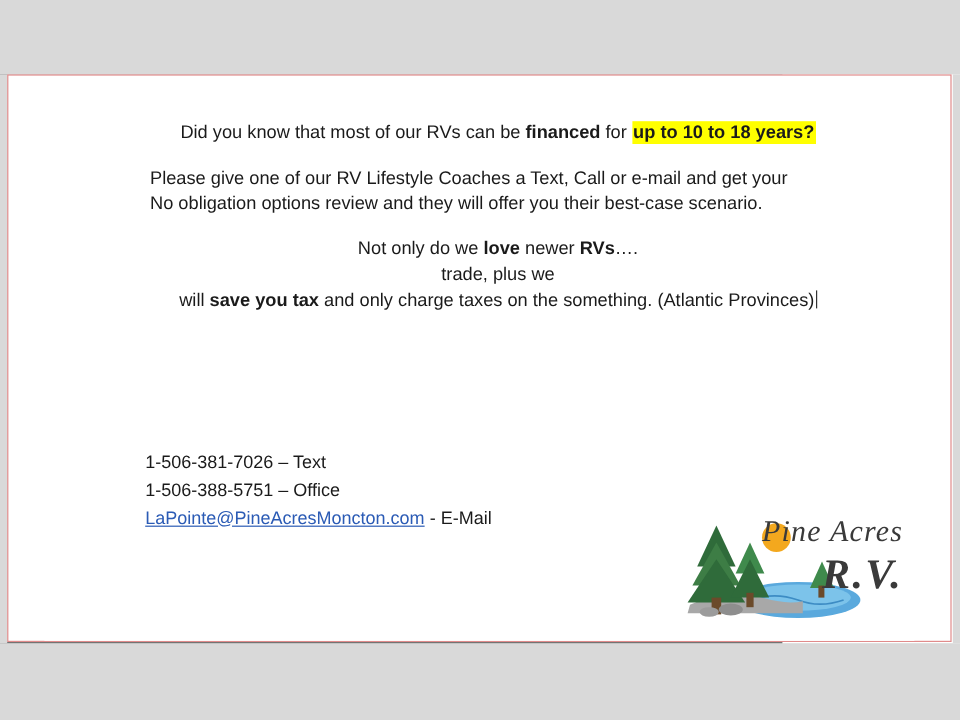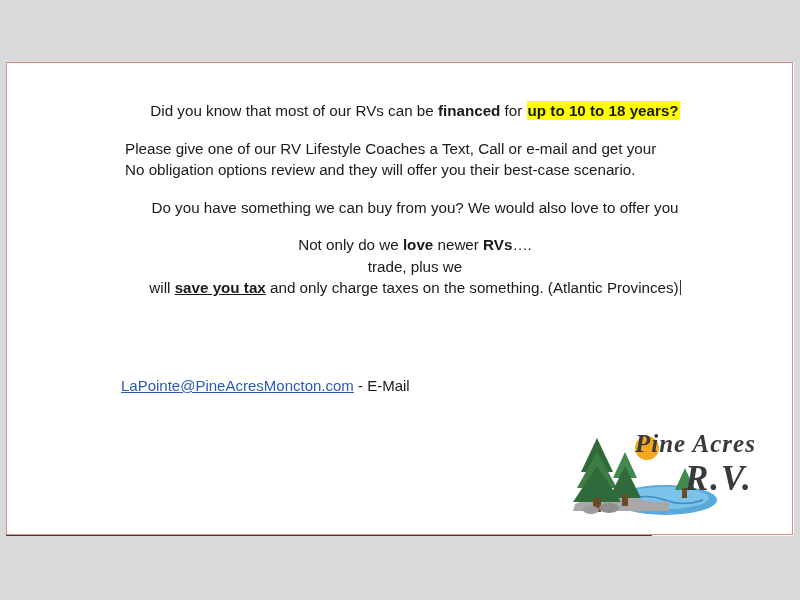--- a/index.html
+++ b/index.html
@@ -10,21 +10,21 @@
     width: 800px;
     height: 600px;
     background: #ffffff;
     font-family: "Liberation Sans", sans-serif;
     overflow: hidden;
   }
   .page {
     position: relative;
     width: 652px;
     height: 600px;
-    background: #404040;
+    background: #737373;
   }
   .gray-band {
     position: absolute;
     left: 0;
     width: 800px;
     background: #d9d9d9;
   }
   .band-top { top: 0; height: 62px; }
   .band-bottom { top: 536px; height: 64px; }
   .side-left {
@@ -73,21 +73,21 @@
   .para {
     margin-bottom: 16px;
   }
   .center { text-align: center; }
   b, .bold { font-weight: bold; }
   .hl {
     background: #ffff00;
     font-weight: bold;
     padding: 1px 1px;
   }
-  .u { text-decoration: underline; }
+  .u { }
   .block4 {
     text-align: center;
     margin-bottom: 32px;
   }
   .contact {
     position: absolute;
     left: 84px;
     top: 310px;
     font-size: 15px;
     line-height: 1.55;
@@ -115,21 +115,21 @@
   .logo svg { display: block; }
   .logo-text-1 {
     position: absolute;
     left: 78px;
     top: 18px;
     font-family: "Liberation Serif", serif;
     font-style: italic;
     font-size: 25px;
     letter-spacing: 1px;
     color: #3a3a3a;
-    font-weight: bold;
+    font-weight: normal;
   }
   .logo-text-2 {
     position: absolute;
     left: 128px;
     top: 47px;
     font-family: "Liberation Serif", serif;
     font-style: italic;
     font-size: 35px;
     letter-spacing: 2px;
     color: #3a3a3a;
@@ -154,36 +154,37 @@
         <div class="para center">
           <span>Did you know that most of our RVs can be </span><b>financed</b><span> for </span><span class="hl">up to 10 to 18 years?</span>
         </div>
 
         <div class="para">
           <div>Please give one of our RV Lifestyle Coaches a Text, Call or e-mail and get your</div>
           <div>No obligation options review and they will offer you their best-case scenario.</div>
         </div>
 
         <div class="para center">
-          <div>Do you have something we can buy from you? We would also love to offer you</div>
         </div>
 
         <div class="block4">
           <div>
             <span>Not only do we </span><b>love</b><span> newer </span><b>RVs</b><span>….</span>
           </div>
           <div>trade, plus we</div>
           <div>
             <span>will </span><b class="u">save you tax</b><span> and only charge taxes on the something. (Atlantic Provinces)</span><span class="caret"></span>
           </div>
         </div>
 
       </div>
 
       <div class="contact">
+        <div>1-506-381-7026 – Text</div>
+        <div>1-506-388-5751 – Office</div>
         <div>
           <a class="email-link" href="#">LaPointe@PineAcresMoncton.com</a>
           <span>-  E-Mail</span>
         </div>
       </div>
 
       <div class="logo">
         <svg width="230" height="110" viewBox="0 0 230 110">
 
           <ellipse cx="108" cy="88" rx="52" ry="15" fill="#5aa9dd"></ellipse>

